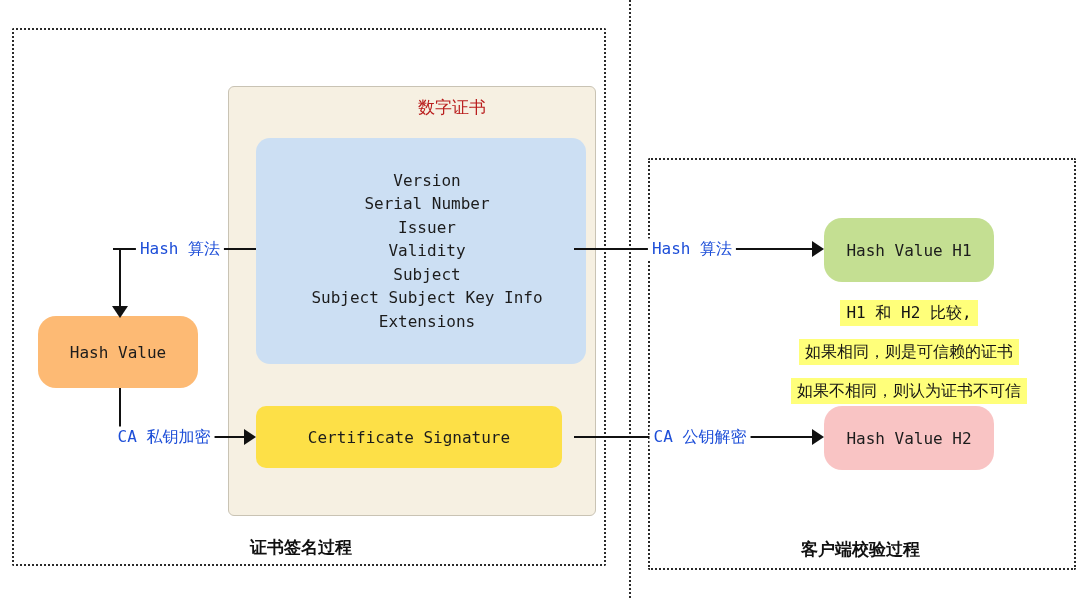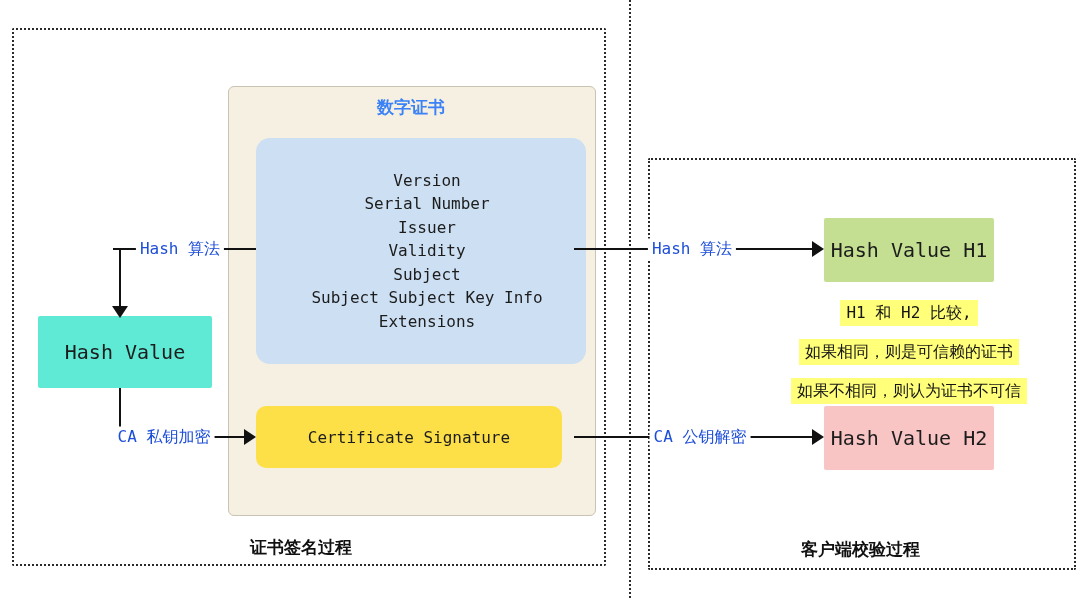--- a/index.html
+++ b/index.html
@@ -10,31 +10,31 @@
   }
   
   .divider{position:absolute;left:629px;top:0;width:0;height:598px;border-left:2px dotted #2a2a2a;}
   .panel{position:absolute;border:2px dotted #2a2a2a;border-radius:2px;background:transparent;}
   .left-panel{left:12px;top:28px;width:590px;height:534px;}
   .right-panel{left:648px;top:158px;width:424px;height:408px;}
   
   .cert-box{position:absolute;left:228px;top:86px;width:366px;height:428px;
     background:#f6f0e2;border:1px solid #c9c3b4;border-radius:6px;}
   .cert-title{position:absolute;left:228px;top:96px;width:366px;text-align:center;
-    font-family:"Liberation Sans","DejaVu Sans",sans-serif;font-weight:bold;font-size:17px;color:#3b82f6;}
+    font-family:"Liberation Sans","DejaVu Sans",sans-serif;font-weight:normal;font-size:17px;color:#b91c1c;padding-left:41px;}
   .fields-box{position:absolute;left:256px;top:138px;width:318px;height:226px;
     background:#ccdff3;border-radius:14px;display:flex;flex-direction:column;
     justify-content:center;align-items:center;font-size:16px;line-height:23.5px;color:#1c1c1c;padding-left:12px;}
   .sig-box{position:absolute;left:256px;top:406px;width:306px;height:62px;
     background:#fde047;border-radius:10px;display:flex;justify-content:center;align-items:center;
     font-size:16px;color:#1c1c1c;}
   
   .node{position:absolute;display:flex;justify-content:center;align-items:center;
-    border-radius:2px;font-size:20px;color:#1c1c1c;}
-  .hash-value{left:38px;top:316px;width:174px;height:72px;background:#5eead4;}
+    border-radius:18px;font-size:16px;color:#1c1c1c;}
+  .hash-value{left:38px;top:316px;width:160px;height:72px;background:#fdba74;}
   .hash-h1{left:824px;top:218px;width:170px;height:64px;background:#c4df92;}
   .hash-h2{left:824px;top:406px;width:170px;height:64px;background:#f9c4c4;}
   
   .hline{position:absolute;height:2px;background:#111;}
   .vline{position:absolute;width:2px;background:#111;}
   .head-right{position:absolute;width:0;height:0;
     border-top:8px solid transparent;border-bottom:8px solid transparent;border-left:12px solid #111;}
   .head-down{position:absolute;width:0;height:0;
     border-left:8px solid transparent;border-right:8px solid transparent;border-top:12px solid #111;}
   .edge-label{position:absolute;transform:translate(-50%,-50%);background:#ffffff;

